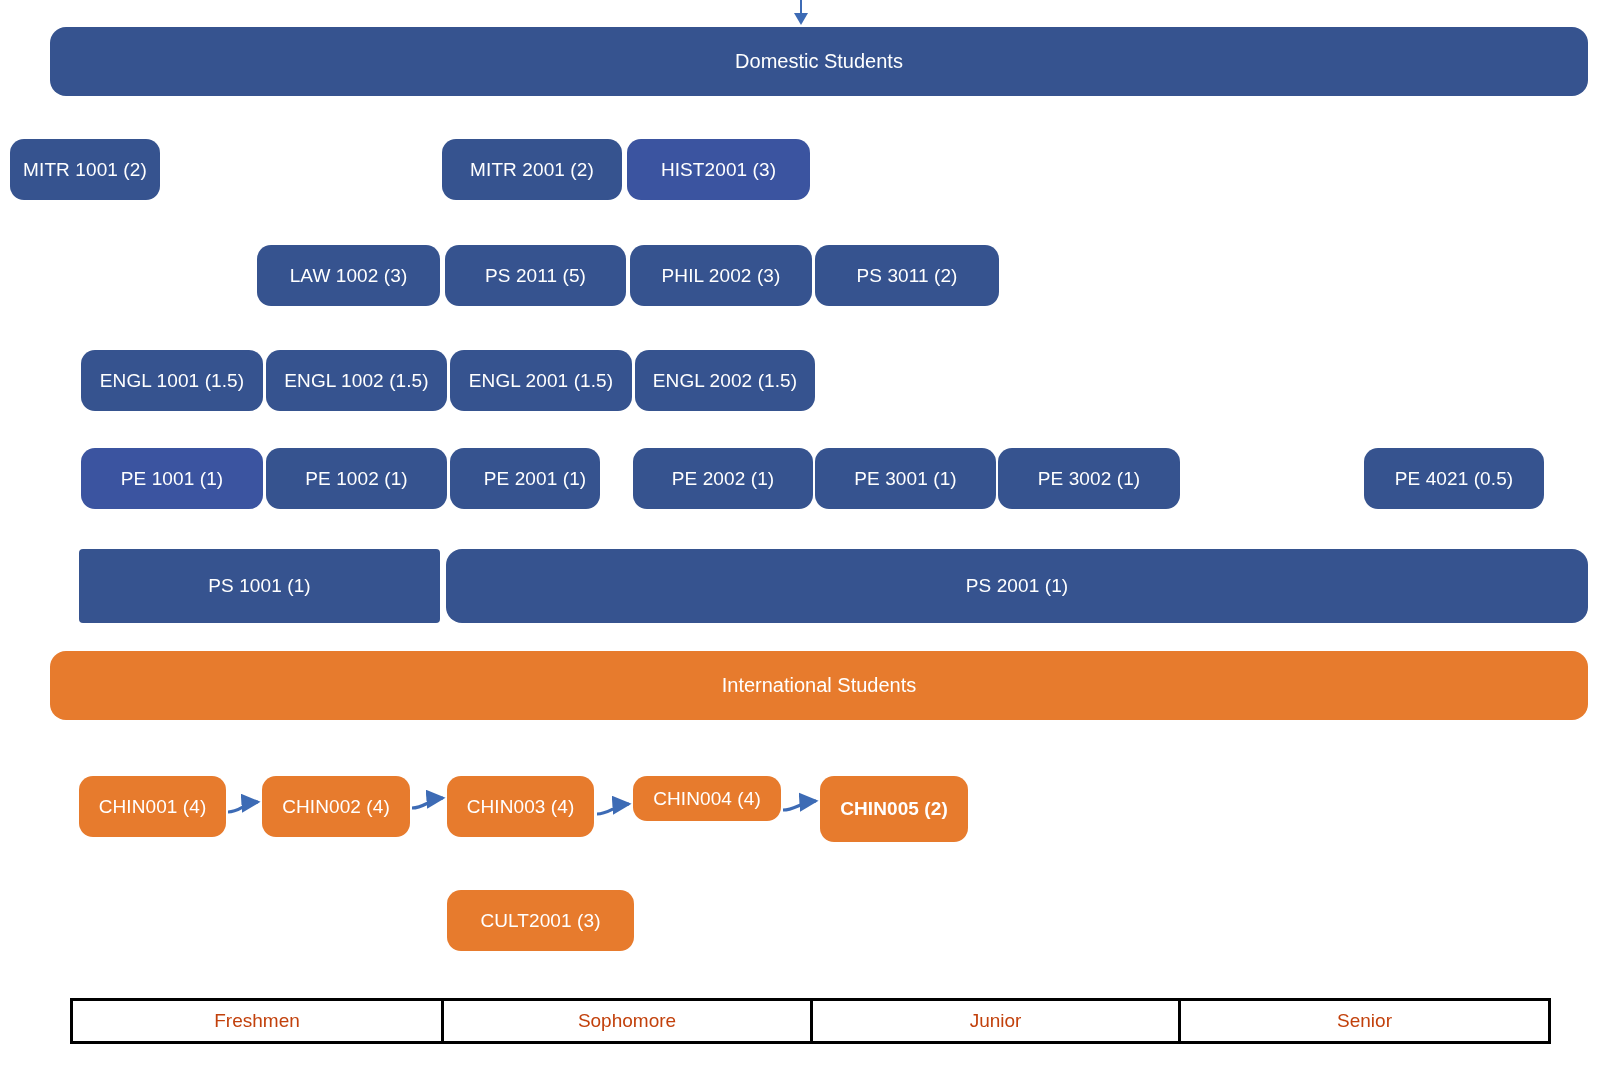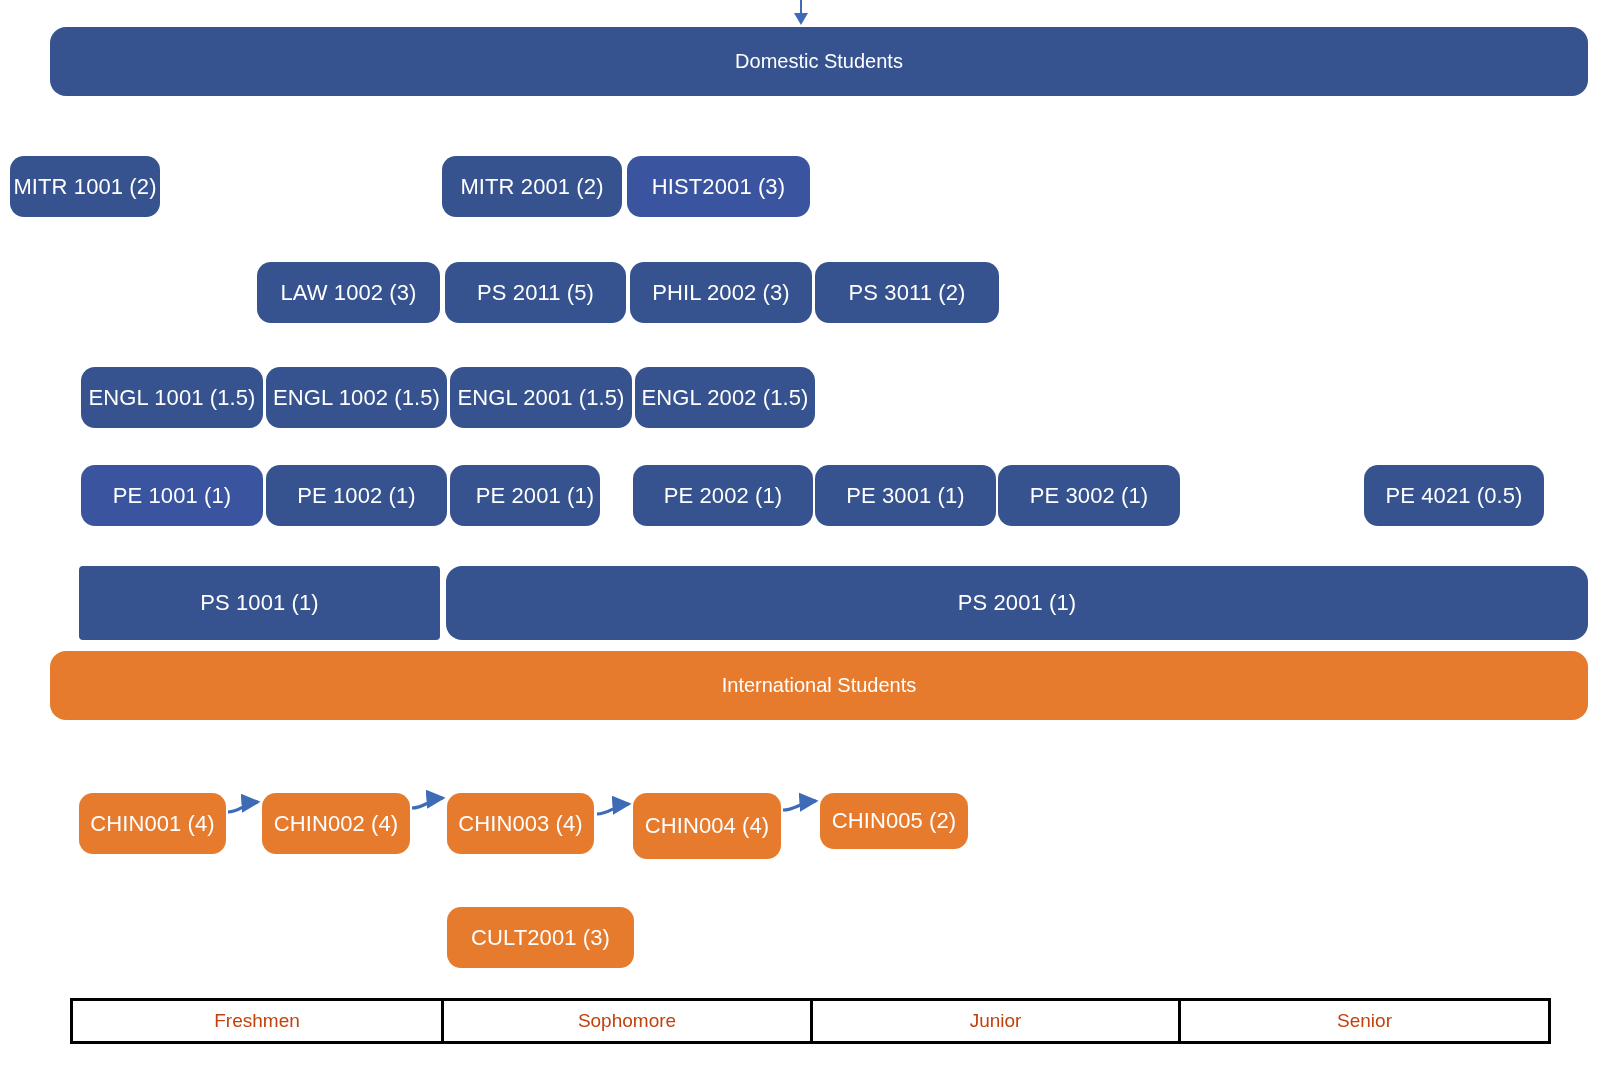--- a/index.html
+++ b/index.html
@@ -15,27 +15,26 @@
     font-family: "Liberation Sans", sans-serif;
     overflow: hidden;
   }
   .node {
     position: absolute;
     display: flex;
     align-items: center;
     justify-content: center;
     box-sizing: border-box;
     color: #ffffff;
-    font-size: 22px;
+    font-size: 19px;
     line-height: 1.15;
     text-align: center;
     border-radius: 14px;
     white-space: nowrap;
     letter-spacing: 0.1px;
-    margin-top: 17px;
   }
   .node.blue   { background: #36538F; }
   .node.blue2  { background: #3B54A0; }
   .node.orange { background: #E77B2D; }
   .banner {
     position: absolute;
     display: flex;
     align-items: center;
     justify-content: center;
     box-sizing: border-box;
@@ -174,24 +173,24 @@
 
   <div class="node orange" style="left:79px; top:776px; width:147px; height:61px;">
     <span>CHIN001 (4)</span>
   </div>
   <div class="node orange" style="left:262px; top:776px; width:148px; height:61px;">
     <span>CHIN002 (4)</span>
   </div>
   <div class="node orange" style="left:447px; top:776px; width:147px; height:61px;">
     <span>CHIN003 (4)</span>
   </div>
-  <div class="node orange" style="left:633px; top:776px; width:148px; height:66px;">
+  <div class="node orange" style="left:633px; top:776px; width:148px; height:45px;">
     <span>CHIN004 (4)</span>
   </div>
-  <div class="node orange" style="left:820px; top:776px; width:148px; height:56px;">
+  <div class="node orange" style="left:820px; top:776px; width:148px; height:66px;font-weight:bold;">
     <span>CHIN005 (2)</span>
   </div>
 
   <div class="node orange" style="left:447px; top:890px; width:187px; height:61px;">
     <span>CULT2001 (3)</span>
   </div>
 
   <div class="year-strip" style="left:70px; top:998px; width:1487px; height:46px;">
     <div class="year-cell" style="width:374px;">
       <span>Freshmen</span>

